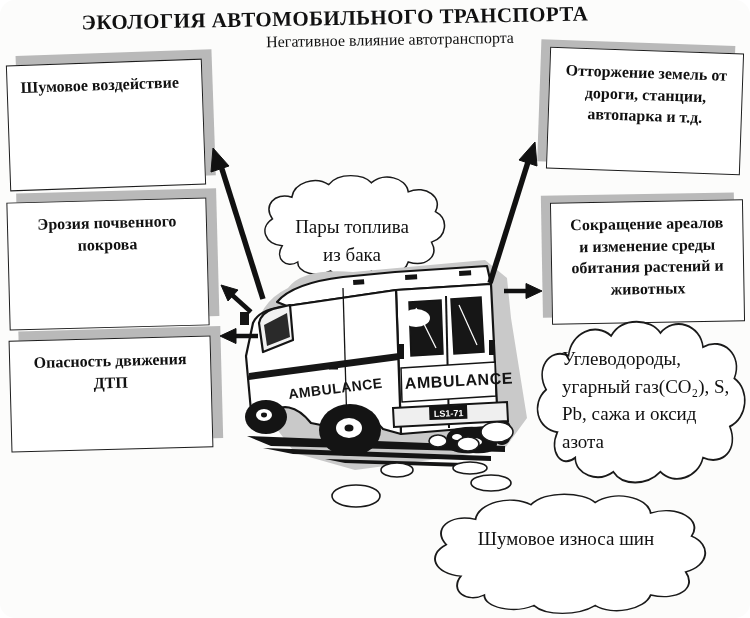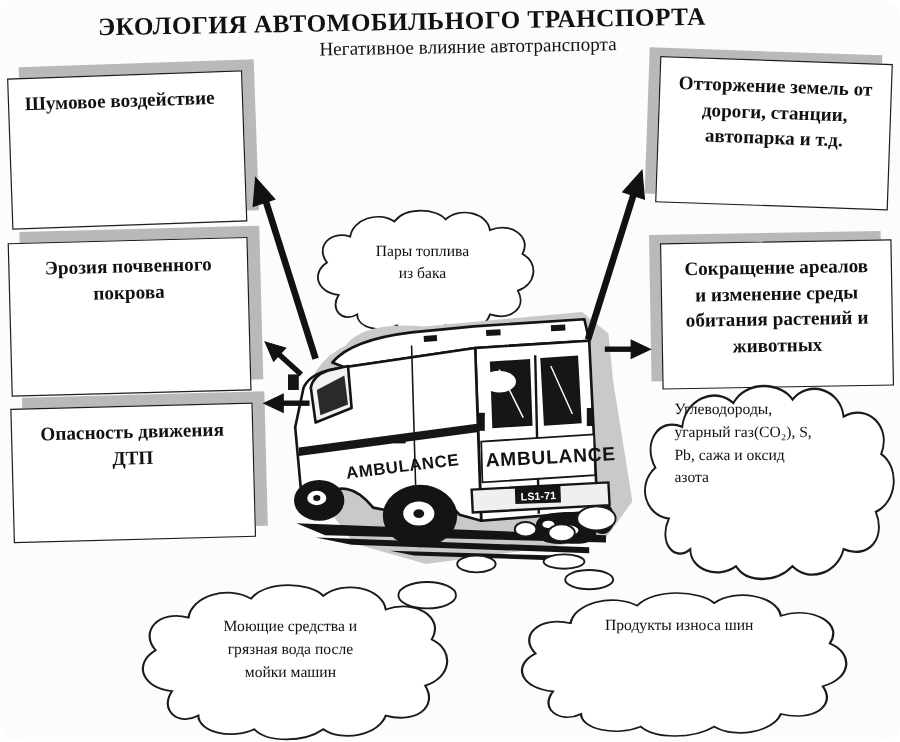--- a/index.html
+++ b/index.html
@@ -27,22 +27,22 @@
   .box-noise{left:8px;top:62px;width:196px;height:126px;transform:rotate(-2deg);}
   .box-noise .box-label{text-align:left;padding-left:13px;}
   .box-erosion{left:8px;top:200px;width:200px;height:128px;transform:rotate(-1.5deg);}
   .box-danger{left:10px;top:338px;width:202px;height:112px;transform:rotate(-1.5deg);}
   .box-land{left:548px;top:50px;width:194px;height:122px;transform:rotate(2deg);}
   .box-habitat{left:551px;top:201px;width:193px;height:122px;transform:rotate(-1deg);}
   
   .cloud{position:absolute;}
   .cloud svg{position:absolute;left:0;top:0;width:100%;height:100%;}
   .cloud-label{
-    position:absolute;white-space:pre-line;font-size:13px;line-height:1.45;
-    width:100%;text-align:center;
+    position:absolute;white-space:pre-line;font-size:19px;line-height:1.45;
+    width:100%;text-align:center;margin-top:13px;
   }
   .cloud-fuel{left:255px;top:172px;width:194px;height:108px;}
   .cloud-fuel .cloud-label{top:28px;}
   .cloud-emissions{left:526px;top:316px;width:224px;height:170px;}
   .cloud-emissions .cloud-label{text-align:left;left:36px;top:16px;width:170px;}
   .cloud-washing{left:105px;top:483px;width:274px;height:136px;}
   .cloud-washing .cloud-label{top:30px;}
   .cloud-tires{left:420px;top:490px;width:292px;height:126px;}
   .cloud-tires .cloud-label{top:22px;}
   
@@ -93,34 +93,26 @@
   <div class="cloud cloud-emissions">
     <svg viewBox="0 0 200 120" preserveAspectRatio="none">
       <path d="M28,82 C10,80 4,62 18,52 C8,38 20,22 38,28 C40,12 62,4 76,14 C86,0 112,2 120,12 C132,0 156,6 158,22 C176,14 194,28 186,44 C200,52 198,72 182,78 C190,94 176,106 158,100 C154,114 132,120 120,110 C108,120 86,120 78,110 C64,118 44,112 44,100 C32,108 20,96 28,82 Z" fill="#ffffff" stroke="#1a1a1a" stroke-width="1.4"></path>
     </svg>
     <div class="cloud-label">Углеводороды,
 угарный газ(CO₂), S,
 Pb, сажа и оксид
 азота</div>
   </div>
 
-  <div class="cloud cloud-washing">
-    <svg viewBox="0 0 200 120" preserveAspectRatio="none">
-      <path d="M28,82 C10,80 4,62 18,52 C8,38 20,22 38,28 C40,12 62,4 76,14 C86,0 112,2 120,12 C132,0 156,6 158,22 C176,14 194,28 186,44 C200,52 198,72 182,78 C190,94 176,106 158,100 C154,114 132,120 120,110 C108,120 86,120 78,110 C64,118 44,112 44,100 C32,108 20,96 28,82 Z" fill="#ffffff" stroke="#1a1a1a" stroke-width="1.3"></path>
-    </svg>
-    <div class="cloud-label">Моющие средства и
-грязная вода после
-мойки машин</div>
-  </div>
 
   <div class="cloud cloud-tires">
     <svg viewBox="0 0 200 120" preserveAspectRatio="none">
       <path d="M28,82 C10,80 4,62 18,52 C8,38 20,22 38,28 C40,12 62,4 76,14 C86,0 112,2 120,12 C132,0 156,6 158,22 C176,14 194,28 186,44 C200,52 198,72 182,78 C190,94 176,106 158,100 C154,114 132,120 120,110 C108,120 86,120 78,110 C64,118 44,112 44,100 C32,108 20,96 28,82 Z" fill="#ffffff" stroke="#1a1a1a" stroke-width="1.3"></path>
     </svg>
-    <div class="cloud-label">Продукты износа шин</div>
+    <div class="cloud-label">Шумовое износа шин</div>
   </div>
 
   <svg class="vehicle" viewBox="0 0 302 218">
 
     <path d="M55,32 Q70,12 120,16 L252,4 L274,22 L278,62 L294,162 L272,192 L212,202 L122,214 L62,197 L28,152 L22,82 Q24,47 55,32 Z" fill="#c9c9c9" stroke="none"></path>
 
     <g fill="#141414">
       <polygon points="14,180 272,190 272,196 38,190"></polygon>
       <polygon points="30,192 258,200 258,205 60,198"></polygon>
       <polygon points="92,203 232,207 232,211 112,207"></polygon>

